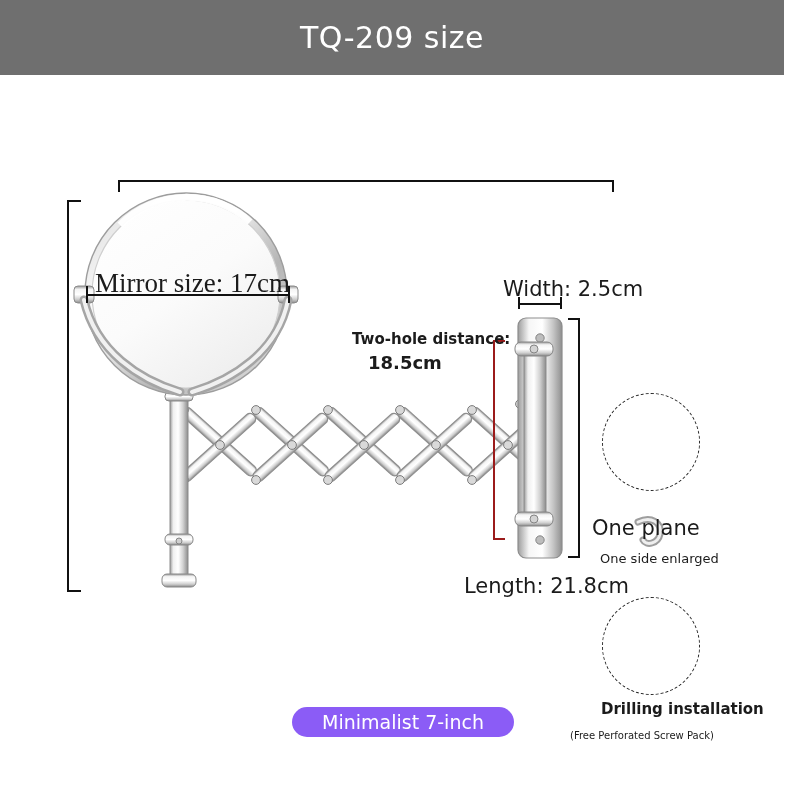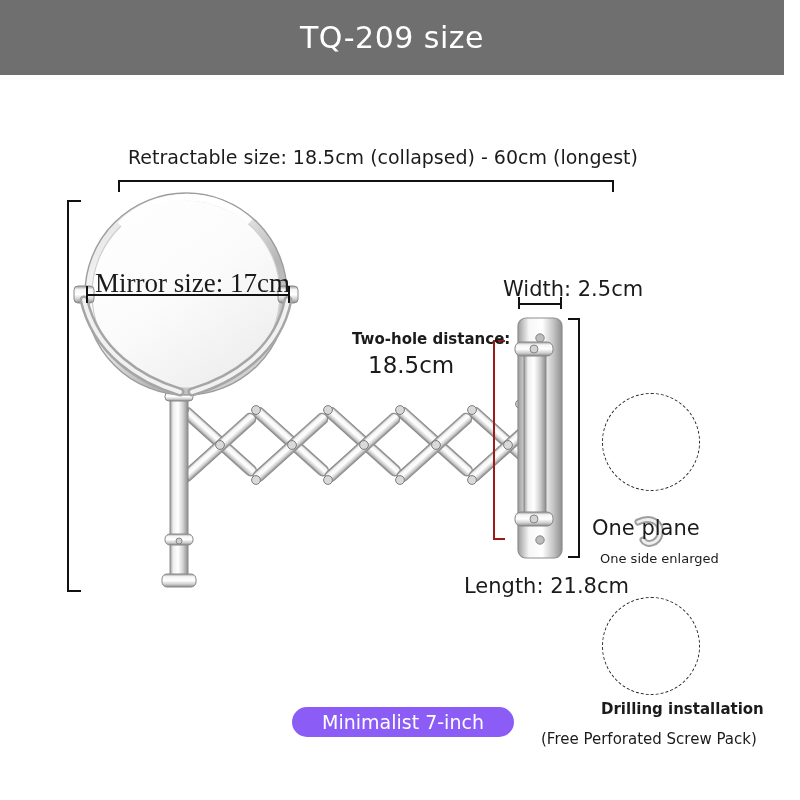--- a/index.html
+++ b/index.html
@@ -23,28 +23,28 @@
     color: #ffffff; font-size: 30px; letter-spacing: 0.5px;
     font-family: "DejaVu Sans", sans-serif;
   }
 
   
   .txt { position: absolute; color: #1b1b1b; white-space: nowrap; }
 
   .t-retract { left: 128px; top: 146px; font-size: 19px; }
   .t-mirror  { left: 95px;  top: 268px; font-size: 27px; font-family: Liberation Serif, serif; }
   .t-twohole-l1 { left: 352px; top: 330px; font-size: 15px; font-weight: bold; }
-  .t-twohole-l2 { left: 368px; top: 352px; font-size: 23px; }
+  .t-twohole-l2 { left: 368px; top: 352px; font-size: 18px; font-weight: bold; }
   .t-width   { left: 503px; top: 277px; font-size: 21px; }
   .t-length  { left: 464px; top: 574px; font-size: 21px; }
   .t-total   { left: 27px;  top: 613px; font-size: 19px; }
   .t-oneplane{ left: 592px; top: 516px; font-size: 21px; }
   .t-oneside { left: 600px; top: 551px; font-size: 13px; }
   .t-drill   { left: 601px; top: 700px; font-size: 15px; font-weight: bold; }
-  .t-screw   { left: 541px; top: 730px; font-size: 15px; }
+  .t-screw   { left: 570px; top: 730px; font-size: 10px; }
 
   
   .pill {
     position: absolute; left: 292px; top: 707px;
     width: 222px; height: 30px;
     background: #8b5cf6;
     border-radius: 19px;
     display: flex; align-items: center; justify-content: center;
     color: #ffffff; font-size: 19px;
   }
@@ -267,21 +267,20 @@
   <div class="rule len-b"></div>
 
   <div class="rule wid-line"></div>
   <div class="rule wid-l"></div>
   <div class="rule wid-r"></div>
 
   <div class="red red-line"></div>
   <div class="red red-t"></div>
   <div class="red red-b"></div>
 
-  <div class="txt t-retract">Retractable size: 18.5cm (collapsed) - 60cm (longest)</div>
   <div class="txt t-mirror">Mirror size: 17cm</div>
   <div class="txt t-twohole-l1">Two-hole distance:</div>
   <div class="txt t-twohole-l2">18.5cm</div>
   <div class="txt t-width">Width: 2.5cm</div>
   <div class="txt t-length">Length: 21.8cm</div>
   <div class="txt t-oneplane">One plane</div>
   <div class="txt t-oneside">One side enlarged</div>
   <div class="txt t-drill">Drilling installation</div>
   <div class="txt t-screw">(Free Perforated Screw Pack)</div>
 

